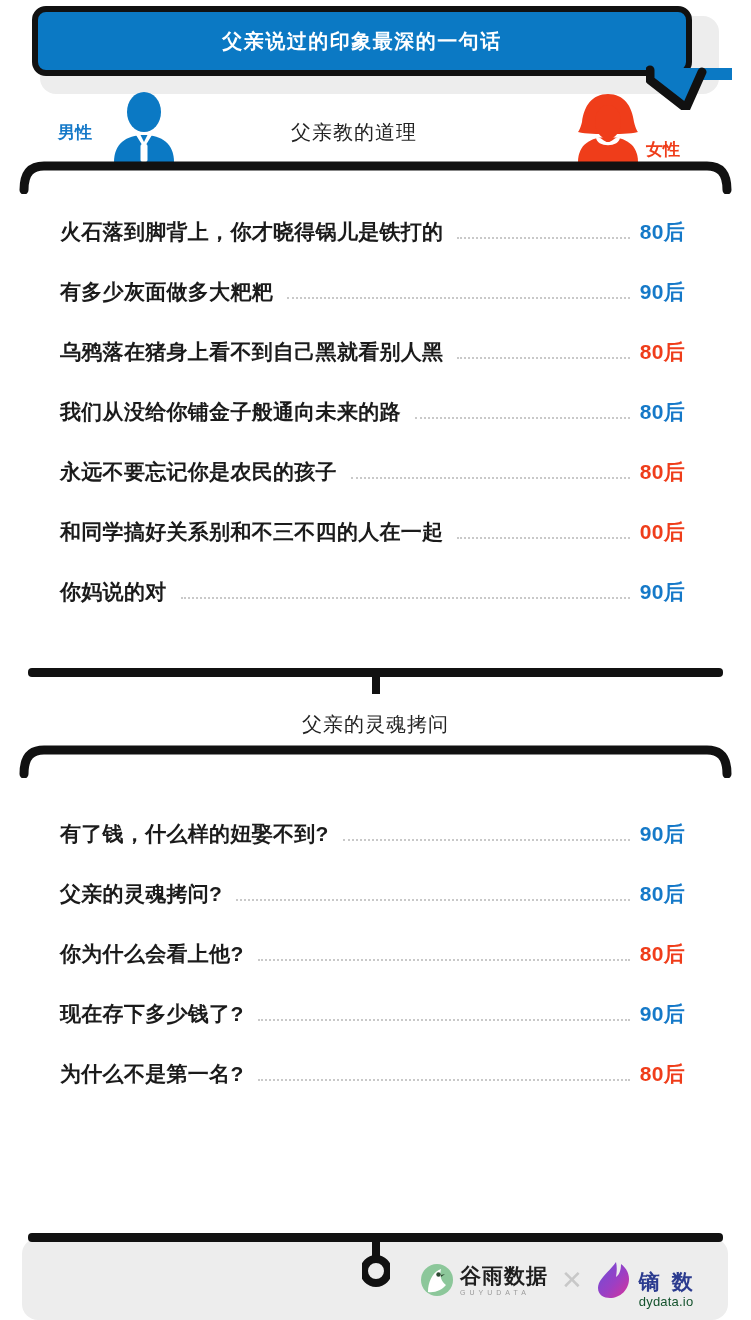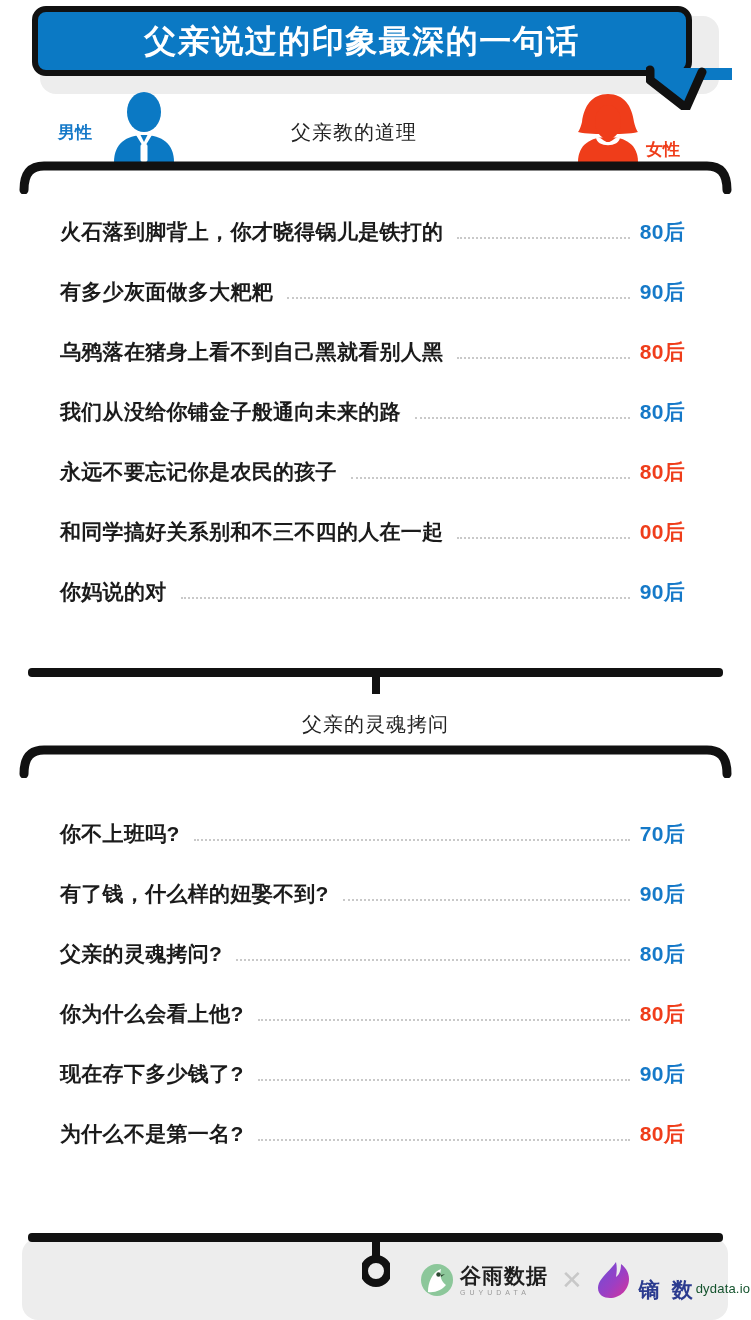--- a/index.html
+++ b/index.html
@@ -42,21 +42,21 @@
     background: #0b79c4;
     border: 6px solid #111111;
     border-radius: 14px;
     box-sizing: border-box;
     display: flex;
     align-items: center;
     justify-content: center;
   }
   .bubble-title {
     color: #ffffff;
-    font-size: 32px;
+    font-size: 20px;
     font-weight: bold;
     letter-spacing: 1.5px;
     line-height: 1;
     white-space: nowrap;
   }
   .bubble-tail {
     position: absolute;
     left: 614px;
     top: 58px;
     width: 90px;
@@ -245,21 +245,21 @@
     line-height: 1;
   }
   .logo-dy {
     display: flex;
     align-items: center;
   }
   .dy-mark { width: 36px; height: 38px; flex: none; }
   .dy-text {
     margin-left: 7px;
     display: flex;
-    flex-direction: row;
+    flex-direction: column;
     line-height: 1;
     margin-top: 18px;
   }
   .dy-cn {
     font-size: 21px;
     font-weight: bold;
     color: #2b3b8f;
     letter-spacing: 3px;
   }
   .dy-en {
@@ -349,25 +349,20 @@
 
 <div class="rule rule-mid"></div>
 <div class="rule-tick rule-tick-mid"></div>
 <div class="mid-caption">父亲的灵魂拷问</div>
 
 <svg class="bracket bracket-top-2" viewBox="0 0 715 34">
   <path d="M6 30 C6 12 14 6 26 6 L689 6 C701 6 709 12 709 30" fill="none" stroke="#111111" stroke-width="9" stroke-linecap="round"></path>
 </svg>
 
 <div class="list list-2">
-  <div class="row">
-    <span class="row-text">你不上班吗?</span>
-    <span class="row-leader"></span>
-    <span class="row-value v-male">70后</span>
-  </div>
   <div class="row">
     <span class="row-text">有了钱，什么样的妞娶不到?</span>
     <span class="row-leader"></span>
     <span class="row-value v-male">90后</span>
   </div>
   <div class="row">
     <span class="row-text">父亲的灵魂拷问?</span>
     <span class="row-leader"></span>
     <span class="row-value v-male">80后</span>
   </div>

